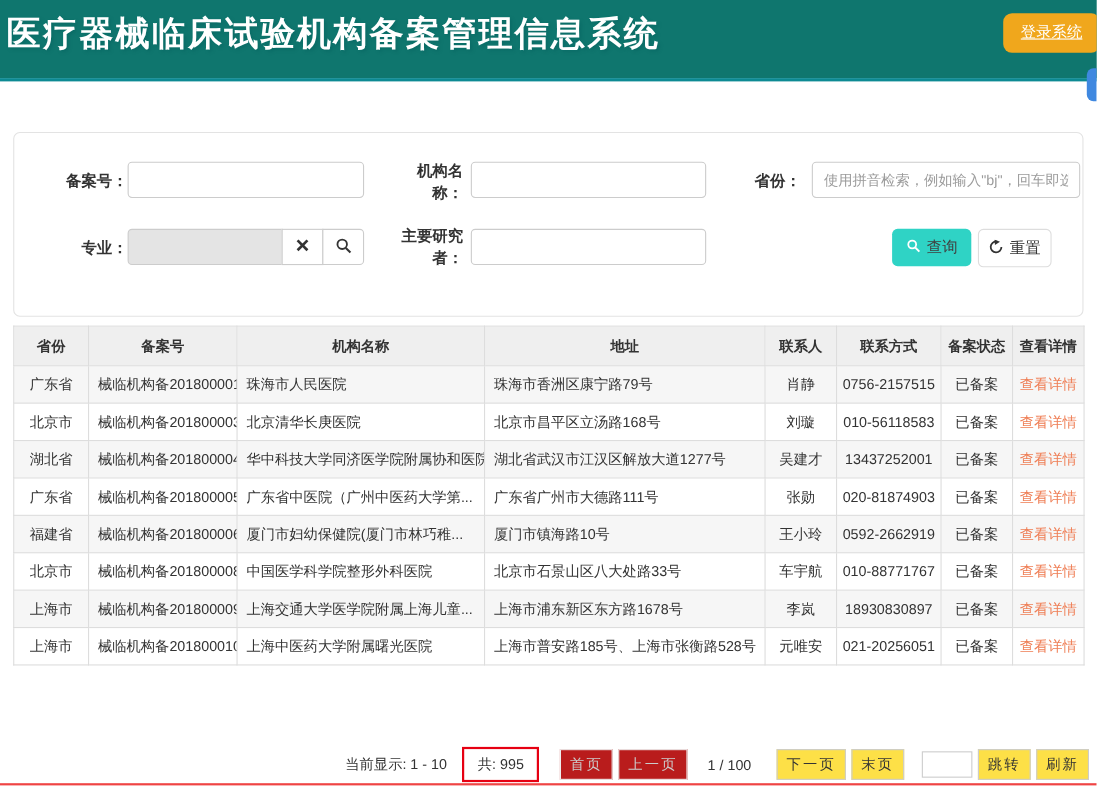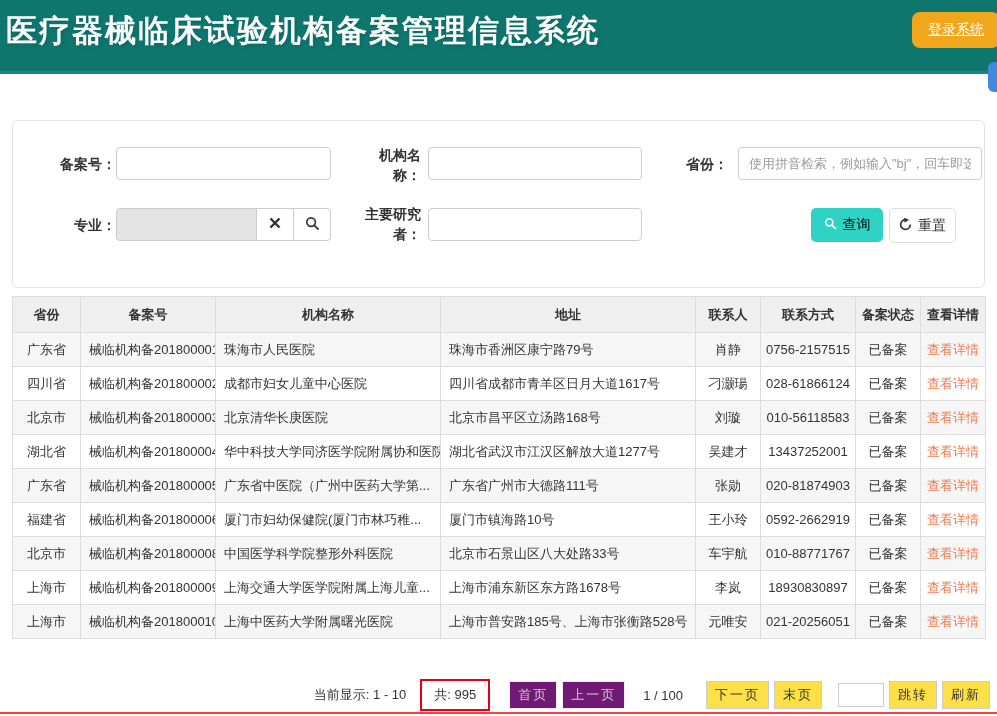--- a/index.html
+++ b/index.html
@@ -40,21 +40,21 @@
   .f-input::placeholder{color:#9b9b9b;}
   .f-input.disabled{background:#e4e4e4;border-radius:4px 0 0 4px;}
   .group-btn{
     position:absolute;width:38px;height:33px;border:1px solid #ccc;background:#fff;
     box-sizing:border-box;display:flex;align-items:center;justify-content:center;
     cursor:pointer;padding:0;
   }
   .group-btn.rr{border-radius:0 4px 4px 0;border-left:1px solid #ccc;}
   .btn-query{
     position:absolute;left:798px;top:87px;width:72px;height:34px;background:#2fd3c5;
-    color:#000000;border:none;border-radius:5px;font-size:14px;cursor:pointer;
+    color:#404040;border:none;border-radius:5px;font-size:14px;cursor:pointer;
     display:flex;align-items:center;justify-content:center;gap:6px;font-family:inherit;
   }
   .btn-reset{
     position:absolute;left:876px;top:87px;width:67px;height:35px;background:#fff;
     color:#333;border:1px solid #ddd;border-radius:5px;font-size:14px;cursor:pointer;
     display:flex;align-items:center;justify-content:center;gap:6px;font-family:inherit;
   }
 
   
   .data-table{
@@ -83,21 +83,21 @@
   }
   .pg-text{margin-right:14px;white-space:nowrap;}
   .total-box{
     border:2px solid #e60012;padding:5px 12px;margin-right:14px;white-space:nowrap;
   }
   .pg-btn{
     border:1px solid #ccc;background:#fde047;color:#333;font-size:13px;
     padding:4px 8px;margin-left:5px;letter-spacing:2px;cursor:pointer;
     font-family:inherit;white-space:nowrap;
   }
-  .pg-btn.disabled{color:#ccc;background:#701a75;border-color:#eee;cursor:default;}
+  .pg-btn.disabled{color:#ccc;background:#b91c1c;border-color:#eee;cursor:default;}
   .pg-indicator{margin:0 18px;white-space:nowrap;}
   .jump-input{
     width:46px;height:24px;border:1px solid #ccc;margin-left:16px;box-sizing:border-box;
     font-family:inherit;outline:none;
   }
   .gap-refresh{}
 </style>
 </head>
 <body>
 
@@ -188,30 +188,20 @@
         <td class="c">广东省</td>
         <td class="l">械临机构备201800001</td>
         <td class="l">珠海市人民医院</td>
         <td class="l">珠海市香洲区康宁路79号</td>
         <td class="c">肖静</td>
         <td class="c">0756-2157515</td>
         <td class="c">已备案</td>
         <td class="c"><span class="detail-link">查看详情</span></td>
       </tr>
       <tr>
-        <td class="c">四川省</td>
-        <td class="l">械临机构备201800002</td>
-        <td class="l">成都市妇女儿童中心医院</td>
-        <td class="l">四川省成都市青羊区日月大道1617号</td>
-        <td class="c">刁灏瑒</td>
-        <td class="c">028-61866124</td>
-        <td class="c">已备案</td>
-        <td class="c"><span class="detail-link">查看详情</span></td>
-      </tr>
-      <tr>
         <td class="c">北京市</td>
         <td class="l">械临机构备201800003</td>
         <td class="l">北京清华长庚医院</td>
         <td class="l">北京市昌平区立汤路168号</td>
         <td class="c">刘璇</td>
         <td class="c">010-56118583</td>
         <td class="c">已备案</td>
         <td class="c"><span class="detail-link">查看详情</span></td>
       </tr>
       <tr>

